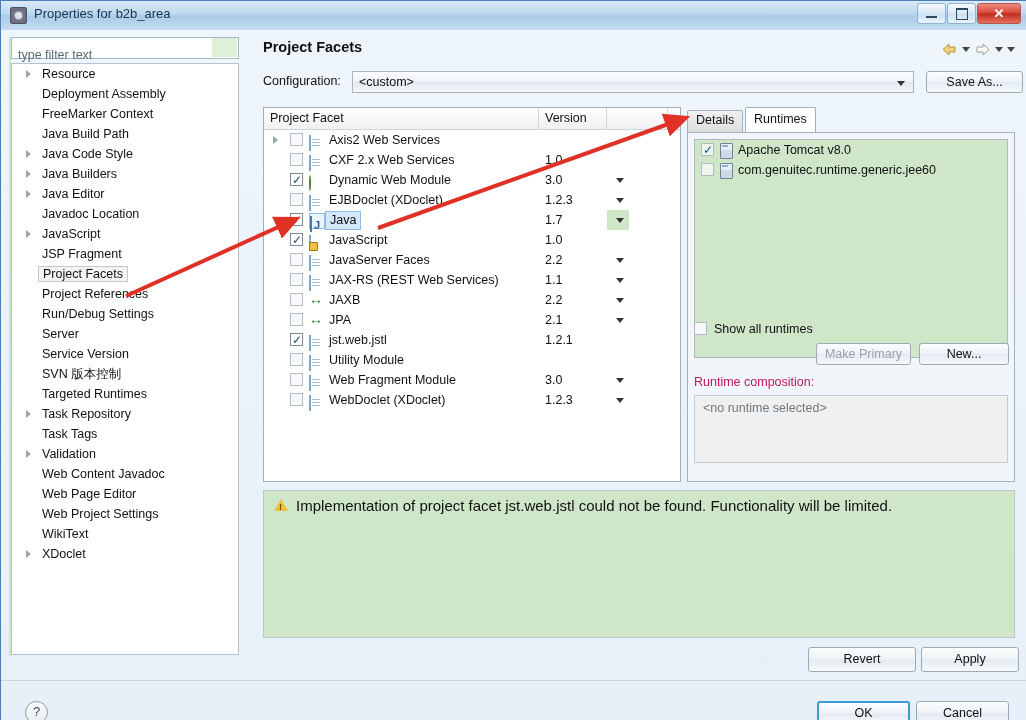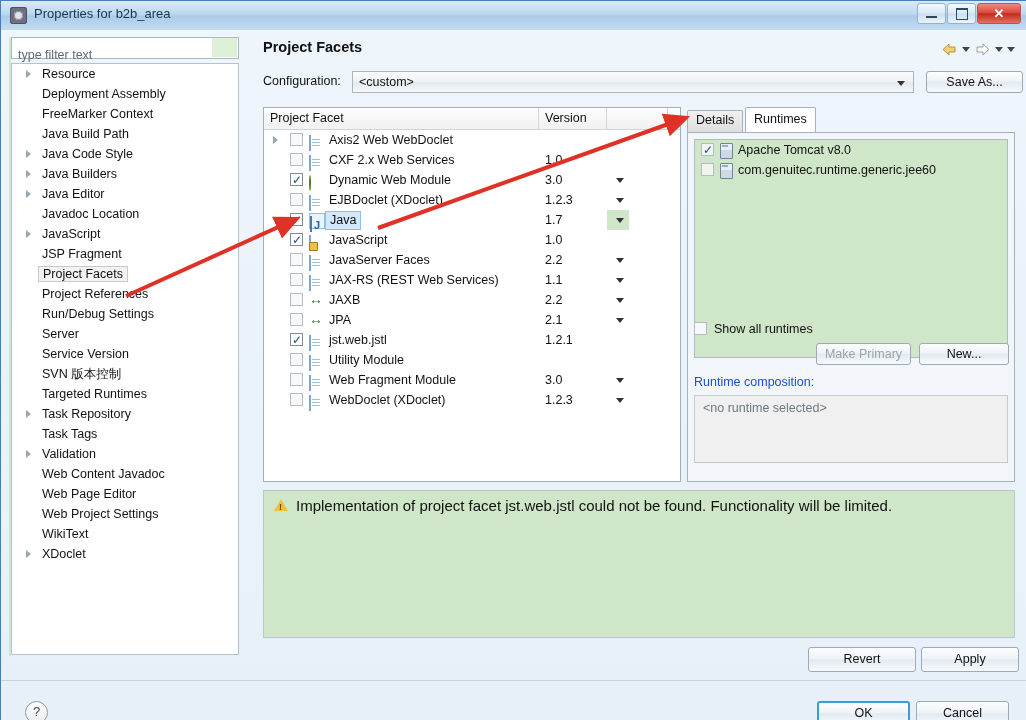--- a/index.html
+++ b/index.html
@@ -191,21 +191,21 @@
   .srv-ic::after{content:""; position:absolute; left:1px; top:1px; width:6px;height:2px; background:#8fb2cd;}
   .rt-name { position:absolute; left:43px; top:0; }
 
   .show-all { position:absolute; left:6px; top:188px; font-size:12.5px; color:#111; padding-left:20px; height:16px; line-height:16px;}
   .show-all .cbx { position:absolute; left:0; top:1px; width:13px;height:13px; box-sizing:border-box;
      border:1px solid #b3bcc4; background:#f7f8f9;}
 
   #make-primary { position:absolute; left:128px; top:210px; width:95px; height:22px; line-height:20px;}
   #new-btn { position:absolute; left:231px; top:210px; width:90px; height:22px; line-height:20px;}
 
-  .rtc-label { position:absolute; left:6px; top:242px; font-size:12.5px; color:#1d4ed8;}
+  .rtc-label { position:absolute; left:6px; top:242px; font-size:12.5px; color:#be185d;}
   .rtc-box { position:absolute; left:6px; top:262px; width:314px; height:68px; box-sizing:border-box;
     border:1px solid #c3ccd3; background:#f0f0f0; }
   .rtc-box .txt { position:absolute; left:8px; top:5px; font-size:12.5px; color:#6d7880;}
 
   
   .warn-band { position:absolute; left:6px; top:455px; width:752px; height:148px; box-sizing:border-box;
      border:1px solid #b9c6ce; background:#cfe6c8; }
   .warn-ico { position:absolute; left:10px; top:8px; width:0;height:0;
      border-left:7px solid transparent; border-right:7px solid transparent; border-bottom:12px solid #f0c040;}
   .warn-ico::after{content:"!"; position:absolute; left:-2px; top:3px; font-size:9px; color:#6a4d05; font-weight:bold;}
@@ -322,21 +322,21 @@
             <div class="sep1"></div>
             <div class="h2">Version</div>
             <div class="sep2"></div>
             <div class="sep3"></div>
           </div>
           <div id="facet-rows">
               <div class="facet-row">
                 <span class="exp"></span>
                 <span class="cb"></span>
                 <span class="ficon"><span class="doc-ic"></span></span>
-                <span class="fname">Axis2 Web WebDoclet</span>
+                <span class="fname">Axis2 Web Services</span>
                 <span class="fver"></span>
               </div>
               <div class="facet-row">
                 <span class="cb"></span>
                 <span class="ficon"><span class="doc-ic"></span></span>
                 <span class="fname">CXF 2.x Web Services</span>
                 <span class="fver">1.0</span>
               </div>
               <div class="facet-row">
                 <span class="cb on"></span>

